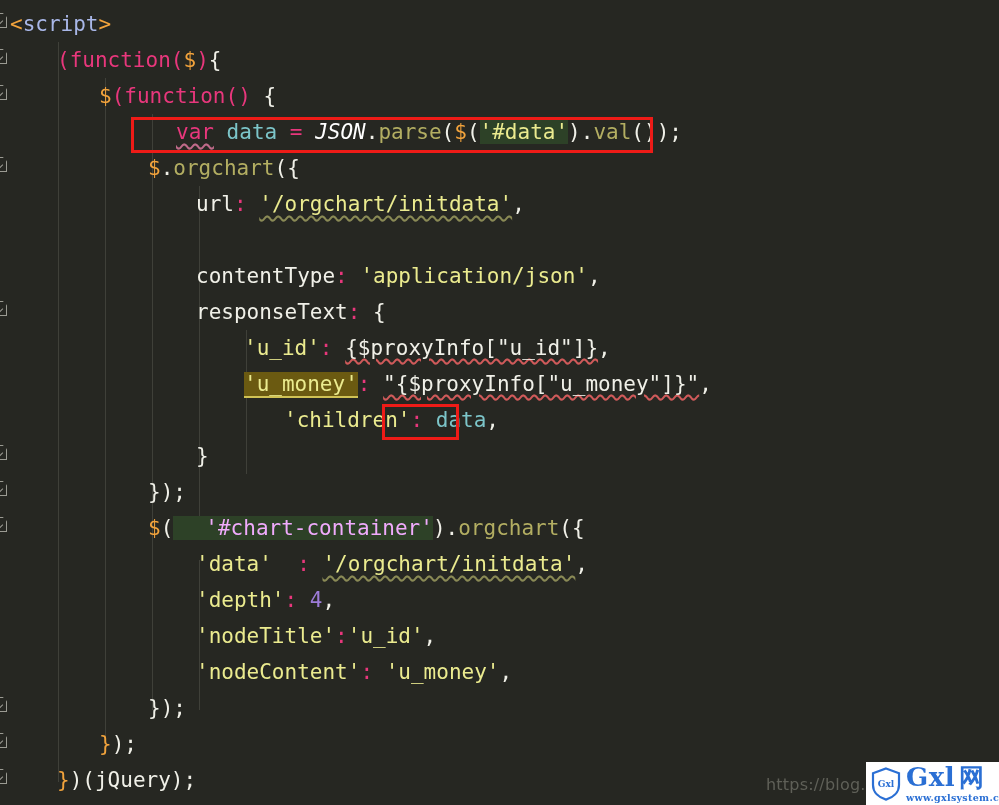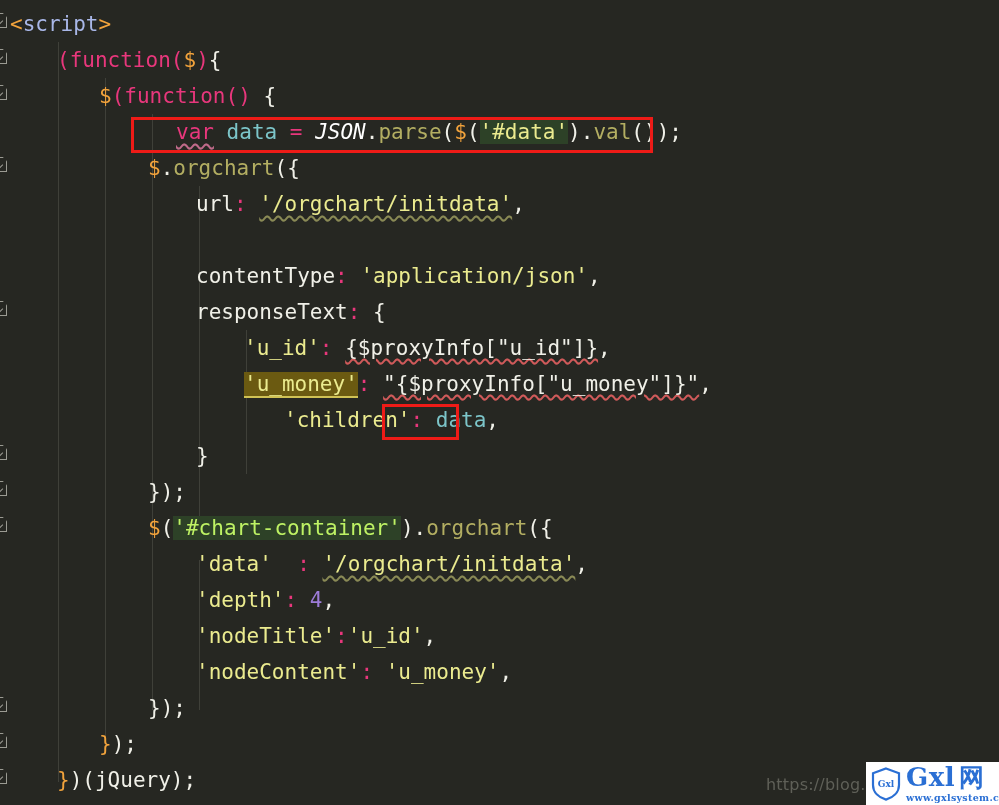--- a/index.html
+++ b/index.html
@@ -95,21 +95,22 @@
   .t-str       { color: #ebeb8f; text-align: center; }
   .t-str-url   { color: #ebeb8f; text-decoration: underline wavy #8a8a55; text-underline-offset: 4px; }
   .t-num       { color: #9d7cd8; }
   .t-white     { color: #f0f0e8; }
   .t-white-warn{ color: #f0f0e8; text-decoration: underline wavy #d05a5a; text-underline-offset: 3px; }
   .t-brace     { color: #f2a33c; }
 
   
   .hl-green {
     background: #2d4127;
-    color: #bef264;
+    color: #f0abfc;
+    padding-left: 32px;
   }
   .hl-green-plain {
     background: #2d4127;
   }
   .hl-olive {
     background: #6b5a11;
     color: #ebeb8f;
     border-bottom: 2px solid #d0c255;
   }
 

